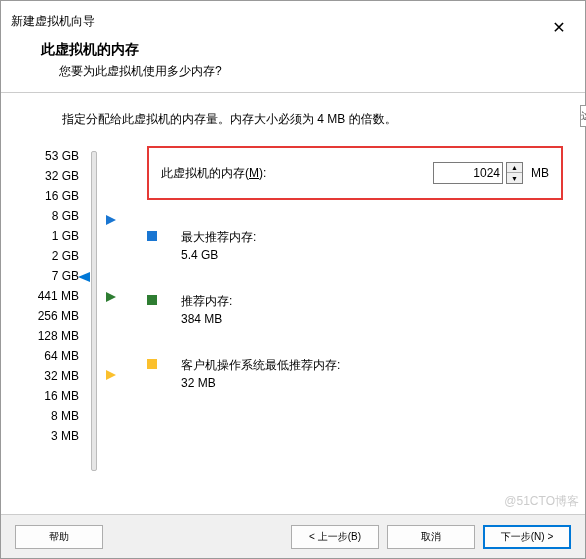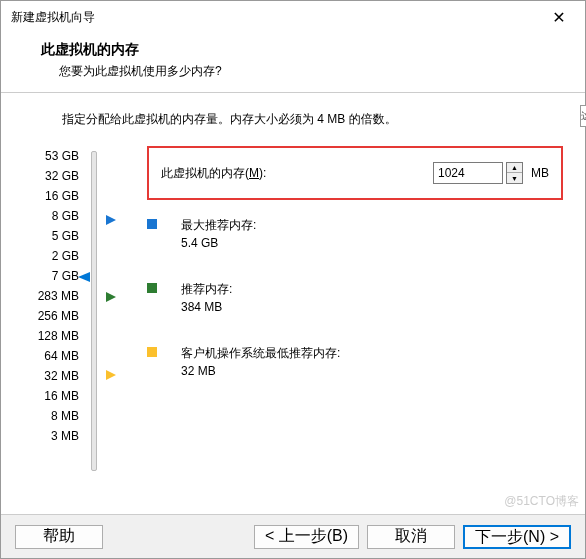--- a/index.html
+++ b/index.html
@@ -1,55 +1,55 @@
 <!DOCTYPE html>
 <html><head>
 <meta charset="utf-8">
 <style>
   * { box-sizing: border-box; margin: 0; padding: 0; }
   body { font-family: "Microsoft YaHei", "Segoe UI", sans-serif; font-size: 12px; background: #fff; color: #000; }
   .window { width: 586px; height: 559px; border: 1px solid #999; position: relative; background: #fff; }
-  .titlebar { height: 30px; display: flex; align-items: center; justify-content: space-between; padding: 2px 6px 0 10px; font-family: Liberation Serif, serif; }
+  .titlebar { height: 30px; display: flex; justify-content: space-between; padding: 12px 6px 0 10px; font-family: Liberation Serif, serif; }
   .title-text { font-size: 12px; }
   .close-btn { width: 40px; height: 28px; display: flex; align-items: center; justify-content: center; font-size: 16px; cursor: pointer; }
   .header { padding: 10px 18px 12px 40px; border-bottom: 1px solid #ccc; }
   .header-title { font-size: 14px; font-weight: bold; margin-bottom: 4px; }
   .header-sub { font-size: 12px; padding-left: 18px; }
   .body { padding: 18px 22px 0 22px; }
   .instruction { font-size: 12px; margin-bottom: 18px; margin-left: 39px; }
   .main-area { display: flex; gap: 0; }
   .slider-col { width: 110px; position: relative; display: flex; }
   .tick-labels { width: 62px; text-align: right; font-size: 12px; line-height: 20px; padding-right: 6px; }
   .tick-labels div { height: 20px; }
   .slider-track-wrap { width: 30px; position: relative; padding-top: 5px; }
   .slider-track { width: 6px; height: 320px; background: #e6e6e6; border: 1px solid #bbb; border-radius: 2px; margin-left: 6px; position: relative; }
   .marker { position: absolute; width: 0; height: 0; border-top: 5px solid transparent; border-bottom: 5px solid transparent; }
   .marker.blue { border-left: 10px solid #1976d2; left: 14px; }
   .marker.green { border-left: 10px solid #2e7d32; left: 14px; }
   .marker.yellow { border-left: 10px solid #fbc02d; left: 14px; }
   .marker.handle { border-right: 12px solid #0078d7; left: -14px; }
   .right-col { flex: 1; padding-left: 14px; }
-  .highlight-box { border: 2px solid #e53935; padding: 14px 12px; display: flex; align-items: center; justify-content: space-between; margin-bottom: 16px; }
+  .highlight-box { border: 2px solid #e53935; padding: 14px 12px; display: flex; align-items: center; justify-content: space-between; margin-bottom: 28px; }
   .mem-label { font-size: 12px; }
   .mem-label u { text-decoration: underline; }
   .mem-input-wrap { display: flex; align-items: center; gap: 4px; }
-  .mem-input { width: 70px; height: 22px; border: 1px solid #7a7a7a; text-align: left; padding: 0 2px 0 4px; font-size: 12px; }
+  .mem-input { width: 70px; height: 22px; border: 1px solid #7a7a7a; text-align: right; padding: 0 2px 0 4px; font-size: 12px; }
   .spinners { display: flex; flex-direction: column; border: 1px solid #7a7a7a; margin-left: -1px; }
   .spin { width: 15px; height: 10px; display: flex; align-items: center; justify-content: center; font-size: 7px; background: #f0f0f0; cursor: pointer; border-bottom: 1px solid #aaa; }
   .spin:last-child { border-bottom: none; }
   .unit { font-size: 12px; margin-left: 4px; }
   .recommend-block { margin-bottom: 28px; display: flex; align-items: flex-start; gap: 24px; }
   .sq { width: 10px; height: 10px; margin-top: 3px; flex-shrink: 0; }
   .sq.blue { background: #1976d2; }
   .sq.green { background: #2e7d32; }
   .sq.yellow { background: #fbc02d; }
   .rec-text { font-size: 12px; line-height: 18px; }
   .footer { position: absolute; bottom: 0; left: 0; right: 0; height: 44px; background: #f0f0f0; border-top: 1px solid #ccc; display: flex; align-items: center; padding: 0 14px; gap: 8px; }
   .footer-spacer { flex: 1; }
-  .btn { min-width: 88px; height: 24px; border: 1px solid #adadad; background: #fdfdfd; font-size: 16px; cursor: pointer; padding: 0 10px; }
+  .btn { min-width: 88px; height: 24px; border: 1px solid #adadad; background: #fdfdfd; font-size: 10px; cursor: pointer; padding: 0 10px; }
   .btn.default { border: 2px solid #0078d7; }
   .watermark { position: absolute; right: 6px; bottom: 48px; color: #ccc; font-size: 12px; pointer-events: none; }
   .side-cut { position: absolute; right: -1px; top: 104px; width: 6px; height: 22px; border: 1px solid #999; border-right: none; background: #fff; font-size: 10px; text-align: center; line-height: 20px; color: #555; }
 </style>
 </head>
 <body>
 
 <div class="window">
   <div class="titlebar">
     <span class="title-text">新建虚拟机向导</span>
@@ -68,24 +68,24 @@
   <div class="body">
     <div class="instruction">指定分配给此虚拟机的内存量。内存大小必须为 4 MB 的倍数。</div>
 
     <div class="main-area">
       <div class="slider-col">
         <div class="tick-labels">
           <div>53 GB</div>
           <div>32 GB</div>
           <div>16 GB</div>
           <div>8 GB</div>
-          <div>5 GB</div>
+          <div>1 GB</div>
           <div>2 GB</div>
           <div>7 GB</div>
-          <div>283 MB</div>
+          <div>441 MB</div>
           <div>256 MB</div>
           <div>128 MB</div>
           <div>64 MB</div>
           <div>32 MB</div>
           <div>16 MB</div>
           <div>8 MB</div>
           <div>3 MB</div>
         </div>
         <div class="slider-track-wrap">
           <div class="slider-track">

